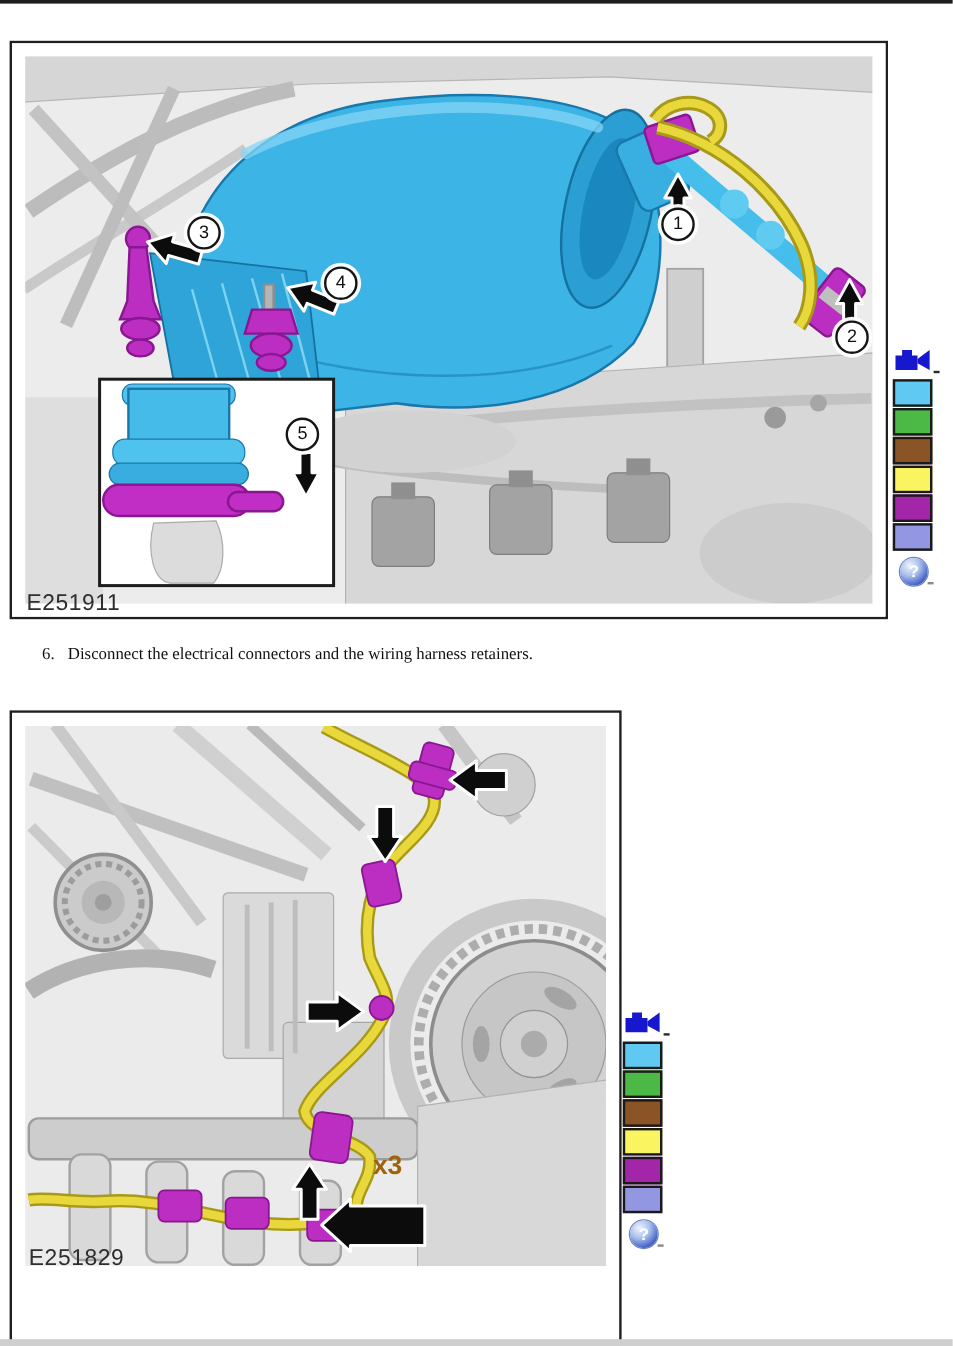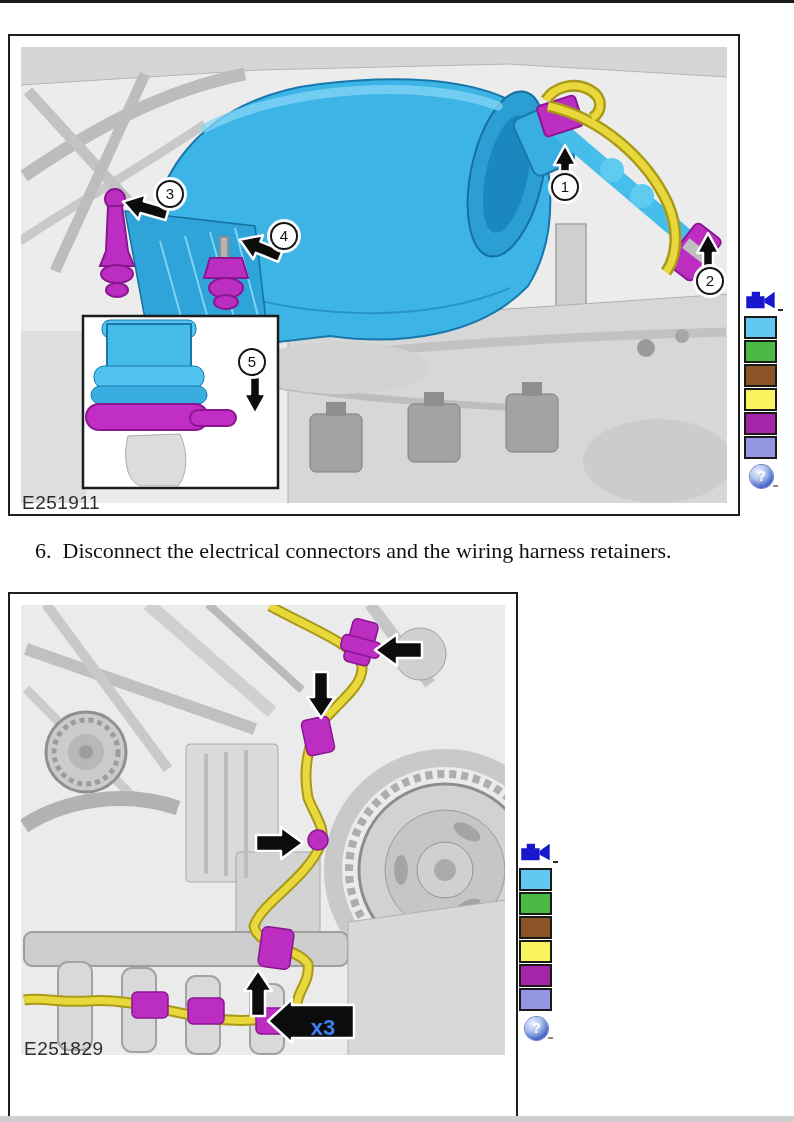--- a/index.html
+++ b/index.html
@@ -17,38 +17,38 @@
   .figcode { position:absolute; font-size:19px; color:#2e2e2e; letter-spacing:.5px; }
   #figure1 .figcode { left:12px; top:456px; }
   #figure2 .figcode { left:14px; top:444px; }
 
   .callout { position:absolute; width:28px; height:28px; border-radius:50%;
              background:#ffffff; border:2px solid #151515; color:#111;
              font-size:15px; line-height:24px; text-align:center;
              transform:translate(-50%,-50%); box-shadow:0 0 0 3px rgba(255,255,255,.95); }
 
   .step { position:absolute; left:35px; top:538px; width:720px;
-          font-family:"Liberation Serif",serif; font-size:22px; color:#111; }
+          font-family:"Liberation Serif",serif; font-size:14px; color:#111; }
   .step .num { margin-right:11px; }
 
   .legend { position:absolute; width:37px; }
   #legend1 { left:744px; top:289px; }
   #legend2 { left:519px; top:841px; }
   .cam { position:relative; width:36px; height:24px; cursor:pointer; }
   .cam .dash { position:absolute; right:-3px; bottom:2px; width:5px; height:2px; background:#2a2a2a; }
   .swatches { margin-top:3px; width:33px; }
   .swatch { width:33px; height:23px; border:2px solid #1a1a1a; margin-bottom:1px; }
   .help { position:relative; margin:6px 0 0 6px; width:23px; height:23px; border-radius:50%;
           background:radial-gradient(circle at 35% 28%, #eef3fd 0%, #aac0ec 38%, #4a66c8 72%, #27399b 100%);
           color:#fff; font-size:14px; font-weight:bold; text-align:center; line-height:23px; cursor:pointer;
           box-shadow:0 0 0 1px #6f82c9; }
   .help .tail { position:absolute; right:-5px; bottom:1px; width:5px; height:2px; background:#8a8a8a; }
 
-  .count-badge { position:absolute; left:292px; top:1011px; width:62px; height:33px;
-                 color:#3b82f6; font-size:22px; line-height:33px; text-align:center; font-weight:600; }
+  .count-badge { position:absolute; left:292px; top:954px; width:62px; height:33px;
+                 color:#a16207; font-size:22px; line-height:33px; text-align:center; font-weight:600; }
 </style>
 </head>
 <body>
 
 <div class="topline"></div>
 
 <div class="figure" id="figure1">
   <svg class="art" width="728" height="478" viewBox="0 0 728 478">
 
     <g>

